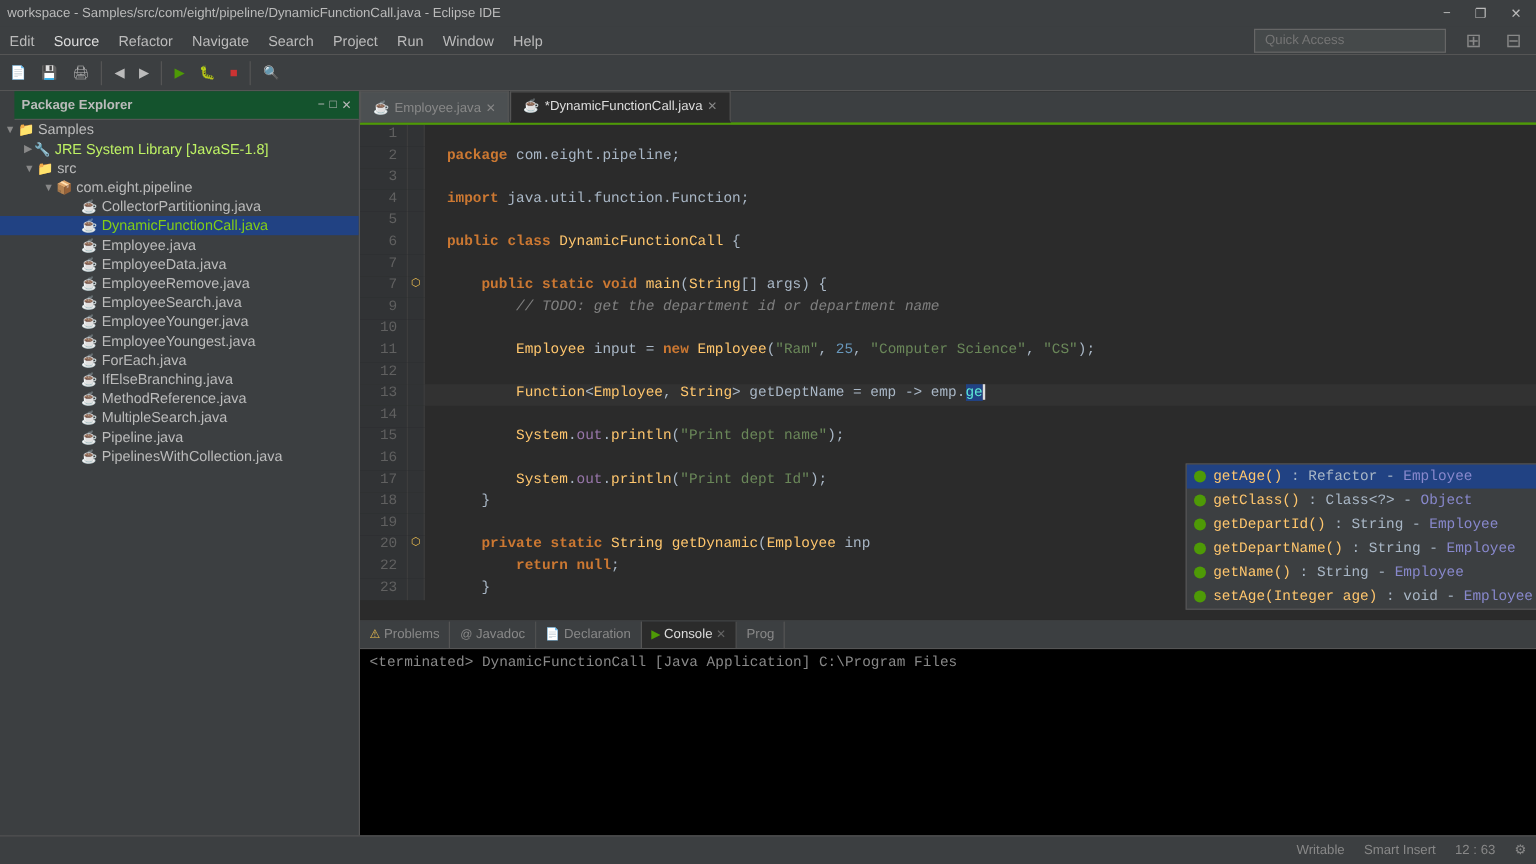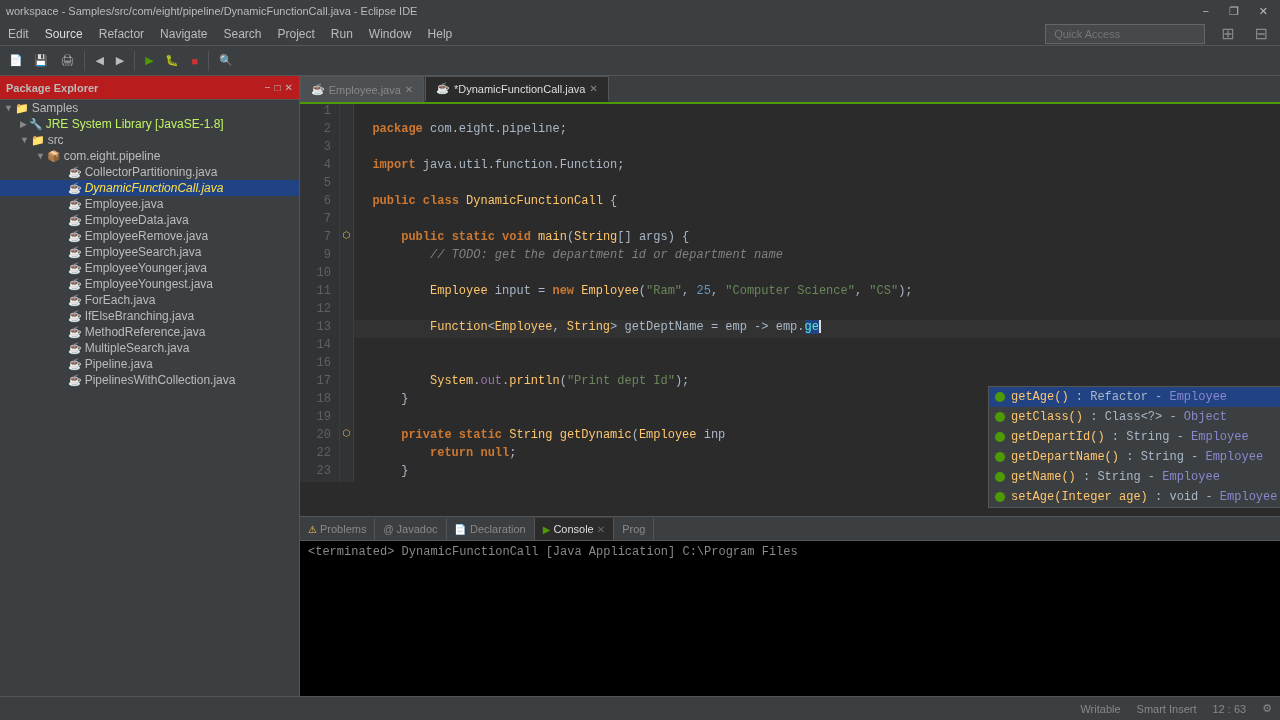--- a/index.html
+++ b/index.html
@@ -63,27 +63,28 @@
     #sidebar {
       width: 300px;
       background: #3c3f41;
       border-right: 1px solid #555;
       display: flex;
       flex-direction: column;
       flex-shrink: 0;
     }
 
     #sidebar-header {
-      background: #b91c1c;
+      background: #14532d;
       padding: 4px 6px;
       display: flex;
       align-items: center;
       justify-content: space-between;
       border-bottom: 1px solid #555;
       height: 24px;
+      margin-left: 12px;
     }
     #sidebar-header-title {
       font-size: 11px;
       font-weight: bold;
       color: #bbbbbb;
     }
 
     #sidebar-content {
       flex: 1;
       overflow-y: auto;
@@ -390,21 +391,21 @@
         <span>com.eight.pipeline</span>
       </div>
       <div class="tree-item" style="padding-left: 56px;">
         <span style="width:12px;"></span>
         <span class="tree-icon" style="color:#cc8844;">☕</span>
         <span>CollectorPartitioning.java</span>
       </div>
       <div class="tree-item" style="padding-left: 56px; background:#214283;">
         <span style="width:12px;"></span>
         <span class="tree-icon" style="color:#cc8844;">☕</span>
-        <span style="color:#fde047;font-style:italic;">DynamicFunctionCall.java</span>
+        <span style="color:#84cc16;">DynamicFunctionCall.java</span>
       </div>
       <div class="tree-item" style="padding-left: 56px;">
         <span style="width:12px;"></span>
         <span class="tree-icon" style="color:#cc8844;">☕</span>
         <span>Employee.java</span>
       </div>
       <div class="tree-item" style="padding-left: 56px;">
         <span style="width:12px;"></span>
         <span class="tree-icon" style="color:#cc8844;">☕</span>
         <span>EmployeeData.java</span>
@@ -557,20 +558,25 @@
           <div class="line-marker"></div>
           <div class="line-content">          <span class="cls">Function</span>&lt;<span class="cls">Employee</span>, <span class="cls">String</span>&gt; getDeptName = emp -&gt; emp.<span style="background:#214283; color:#5eead4;">ge</span><span style="display:inline-block;width:2px;background:#dddddd; height:13px; vertical-align:middle;"></span></div>
         </div>
 
         <div class="code-line">
           <div class="line-num">14</div>
           <div class="line-marker"></div>
           <div class="line-content"></div>
         </div>
 
+        <div class="code-line">
+          <div class="line-num">15</div>
+          <div class="line-marker"></div>
+          <div class="line-content">          <span class="cls">System</span>.<span style="color:#9876aa;">out</span>.<span class="method">println</span>(<span class="str">"Print dept name"</span>);</div>
+        </div>
 
         <div class="code-line">
           <div class="line-num">16</div>
           <div class="line-marker"></div>
           <div class="line-content"></div>
         </div>
 
         <div class="code-line">
           <div class="line-num">17</div>
           <div class="line-marker"></div>

